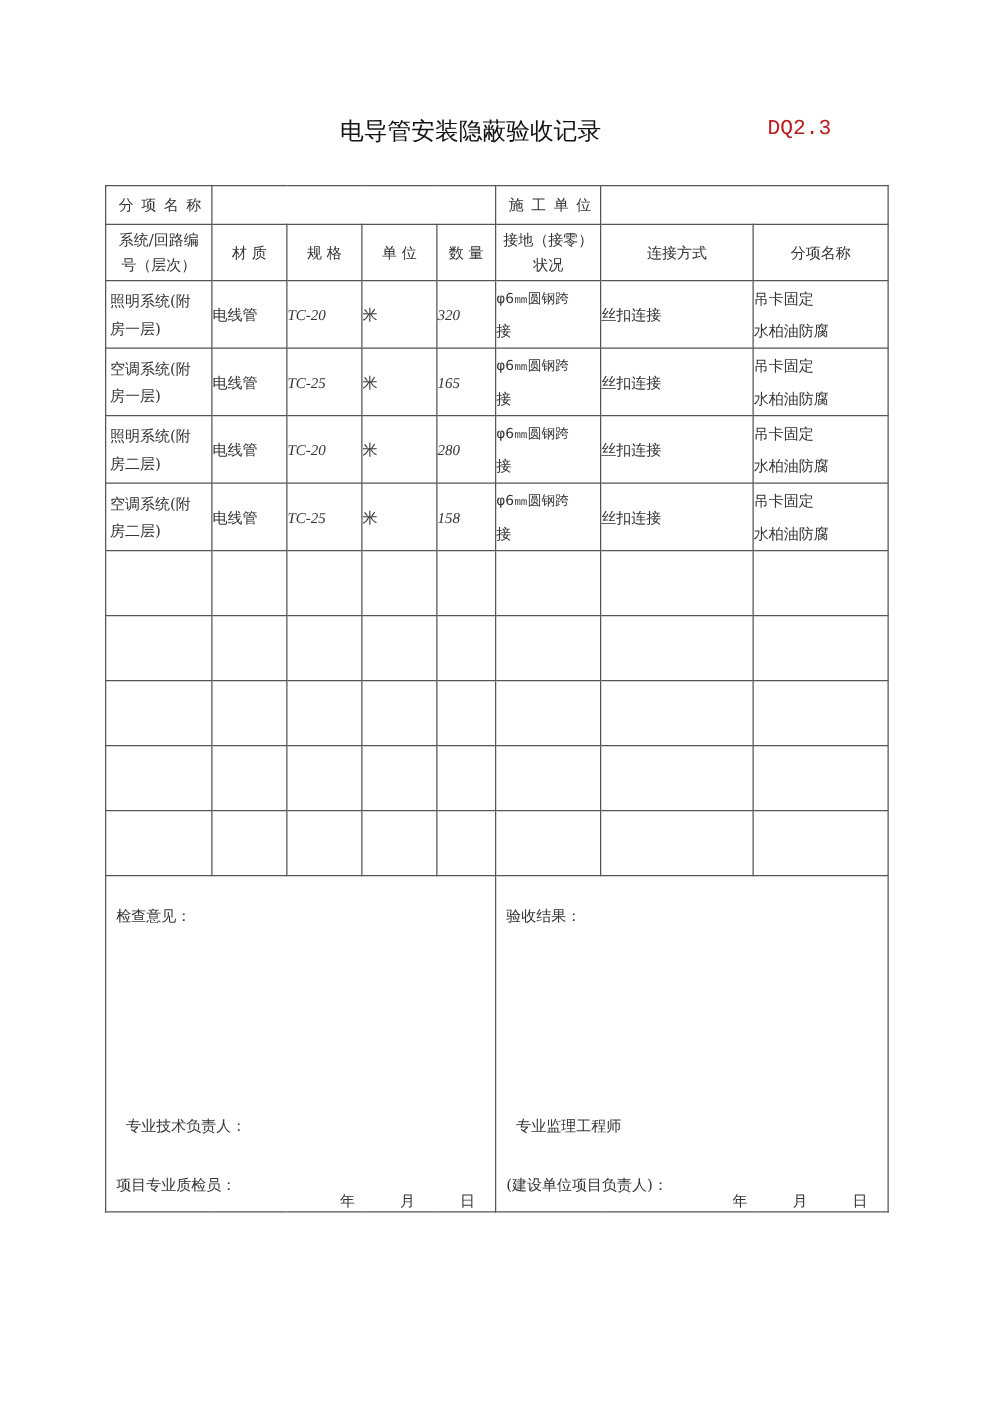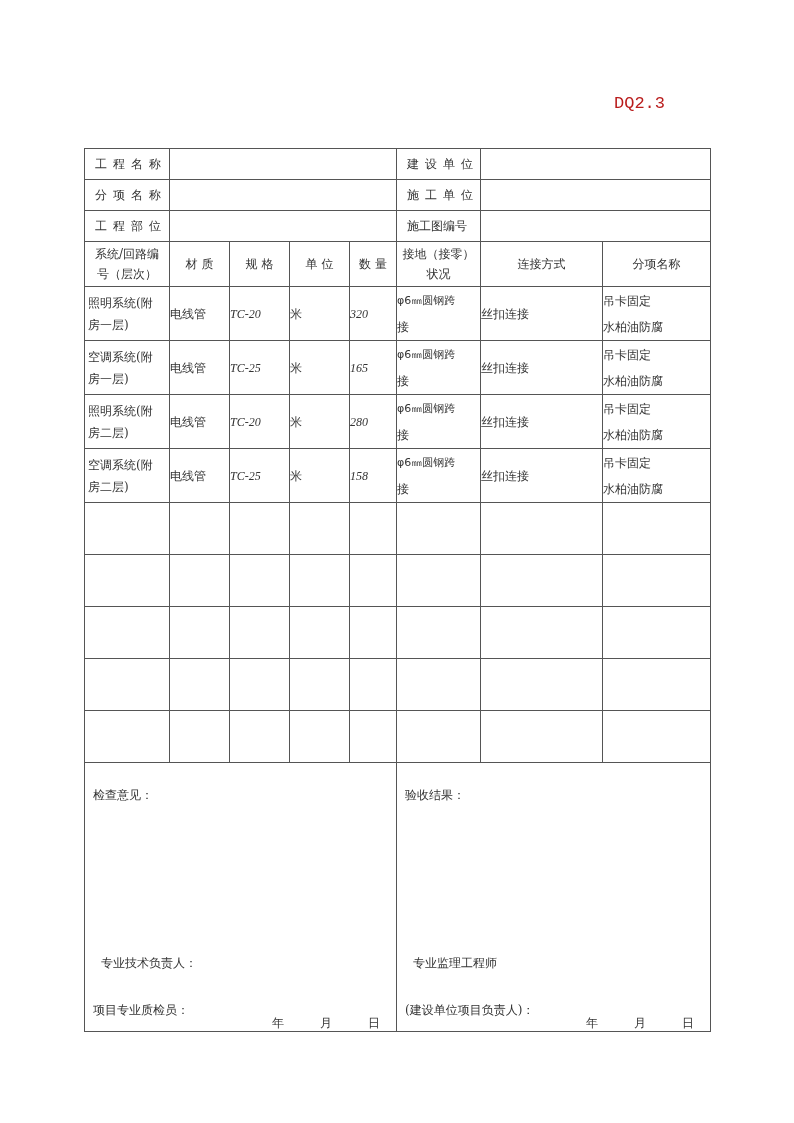--- a/index.html
+++ b/index.html
@@ -21,52 +21,41 @@
   .sign .s1 { position: absolute; left: 16px; top: 192px; font-size: 12px; }
   .sign .s2 { position: absolute; left: 8px; top: 215px; font-size: 12px; margin-top: 24px; }
   .sign .date { position: absolute; right: 16px; top: 252px; font-size: 12px; }
   .sign .date span { display: inline-block; margin-left: 36px; }
   .phi { font-family: "DejaVu Sans", sans-serif; font-size: 11px; }
 </style>
 </head>
 <body>
 
 <div class="title-row">
+  <span class="title">电导管安装隐蔽验收记录</span>
   <span class="code">DQ2.3</span>
 </div>
 
 <table class="form">
   <colgroup>
     <col style="width:85px">
       <col style="width:60px">
       <col style="width:60px">
       <col style="width:60px">
       <col style="width:47px">
     <col style="width:84px">
       <col style="width:122px">
       <col style="width:108px">
   </colgroup>
 
   <tbody>
-      <tr class="hdr-row">
-    <td class="lbl-spaced">工程名称</td>
-    <td colspan="4"></td>
-    <td class="lbl-spaced">建设单位</td>
-    <td colspan="2"></td>
-  </tr>
   <tr class="hdr-row">
     <td class="lbl-spaced">分项名称</td>
     <td colspan="4"></td>
     <td class="lbl-spaced">施工单位</td>
-    <td colspan="2"></td>
-  </tr>
-  <tr class="hdr-row">
-    <td class="lbl-spaced">工程部位</td>
-    <td colspan="4"></td>
-    <td style="padding-left:10px">施工图编号</td>
     <td colspan="2"></td>
   </tr>
 
   <tr class="colhdr">
     <td><span>系统/回路编</span><br><span>号（层次）</span></td>
     <td>材 质</td>
     <td>规 格</td>
     <td>单 位</td>
     <td>数 量</td>
     <td><span>接地（接零）</span><br><span>状况</span></td>

